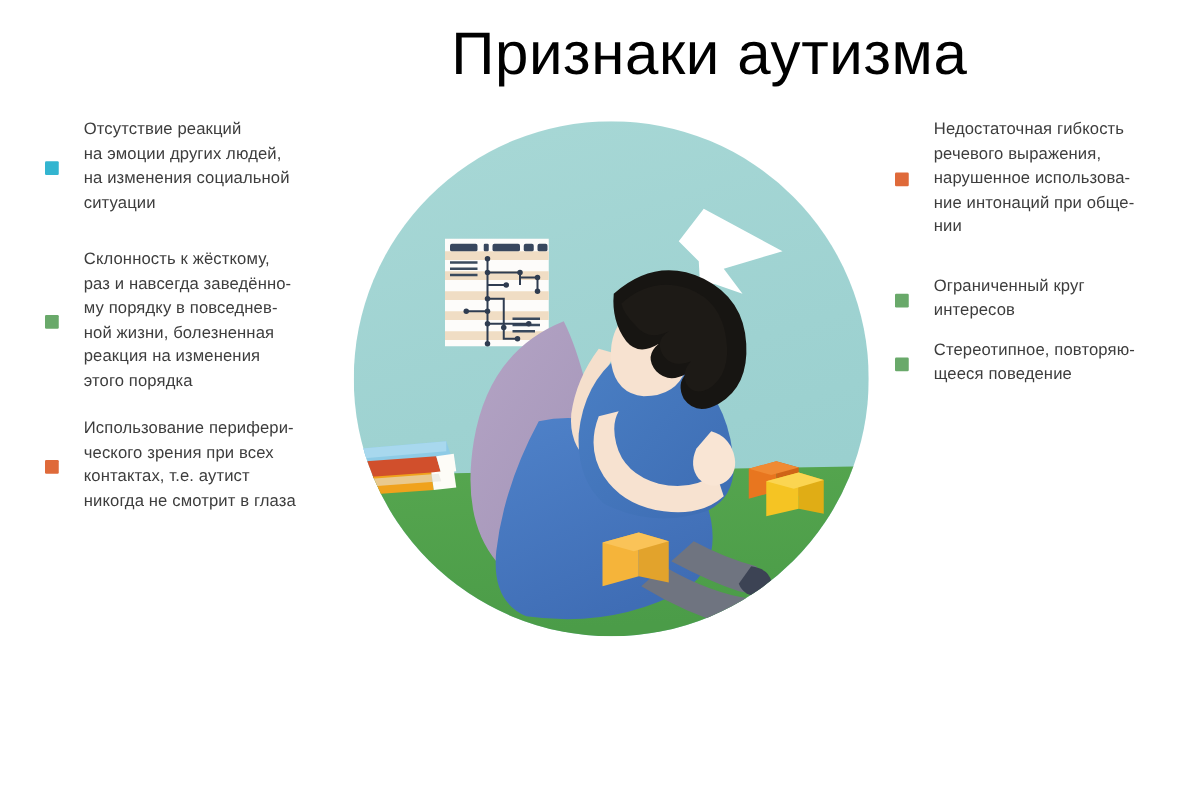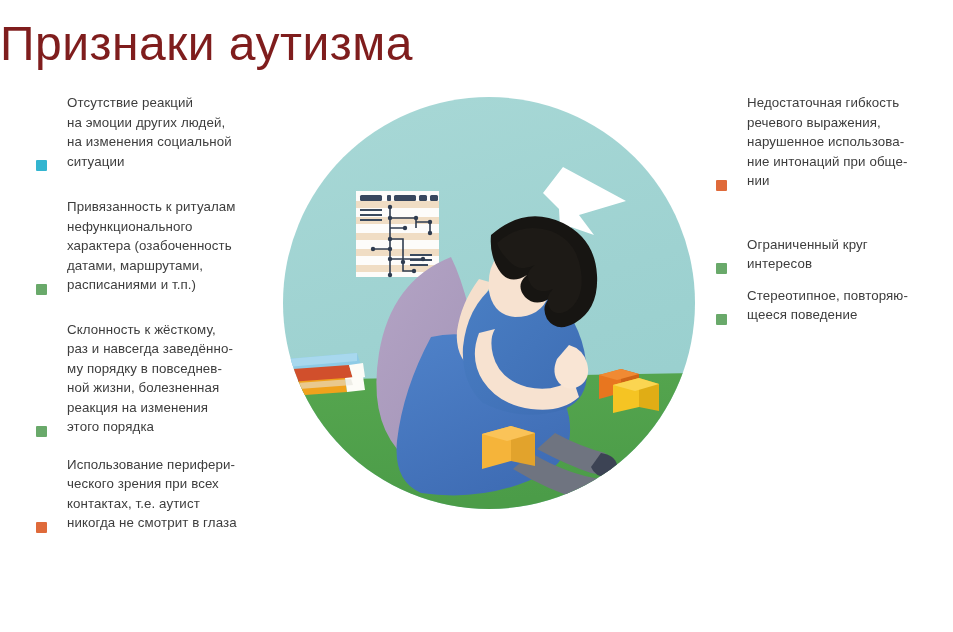--- a/index.html
+++ b/index.html
@@ -15,40 +15,40 @@
     font-family: "Liberation Sans", "DejaVu Sans", sans-serif;
     color: #3b3b3b;
   }
 
   
   #page-title {
     position: absolute;
     top: 18px;
     left: 0;
     width: 774px;
-    text-align: left;
+    text-align: right;
     font-size: 48px;
     font-weight: 400;
     letter-spacing: 0.5px;
-    color: #7f1d1d;
+    color: #000000;
     line-height: 1.1;
     white-space: nowrap;
   }
 
   
   .column {
     position: absolute;
     top: 93px;
   }
   #left-column  { left: 36px;  width: 250px; }
   #right-column { left: 716px; width: 237px; }
 
   .bullet-item {
     display: flex;
-    align-items: flex-end;
+    align-items: center;
     margin-bottom: 26px;
   }
   .bullet-marker {
     width: 11px;
     height: 11px;
     flex: 0 0 11px;
     margin-top: 4px;
     margin-right: 20px;
     border-radius: 1px;
   }
@@ -79,28 +79,20 @@
 
   <div class="bullet-item">
     <span class="bullet-marker" style="background:#33b5d0"></span>
     <span class="bullet-text">Отсутствие реакций
 на эмоции других людей,
 на изменения социальной
 ситуации</span>
   </div>
 
 
-  <div class="bullet-item" style="margin-bottom:25px">
-    <span class="bullet-marker" style="background:#69a96a"></span>
-    <span class="bullet-text">Привязанность к ритуалам
-нефункционального
-характера (озабоченность
-датами, маршрутами,
-расписаниями и т.п.)</span>
-  </div>
 
   <div class="bullet-item" style="margin-bottom:18px">
     <span class="bullet-marker" style="background:#69a96a"></span>
     <span class="bullet-text">Склонность к жёсткому,
 раз и навсегда заведённо-
 му порядку в повседнев-
 ной жизни, болезненная
 реакция на изменения
 этого порядка</span>
   </div>
@@ -110,21 +102,21 @@
     <span class="bullet-text">Использование перифери-
 ческого зрения при всех
 контактах, т.е. аутист
 никогда не смотрит в глаза</span>
   </div>
 
 </div>
 
 <div class="column" id="right-column">
 
-  <div class="bullet-item" style="margin-bottom:44px">
+  <div class="bullet-item" style="margin-bottom:28px">
     <span class="bullet-marker" style="background:#df6a3a"></span>
     <span class="bullet-text">Недостаточная гибкость
 речевого выражения,
 нарушенное использова-
 ние интонаций при обще-
 нии</span>
   </div>
 
 
   <div class="bullet-item" style="margin-bottom:12px">

